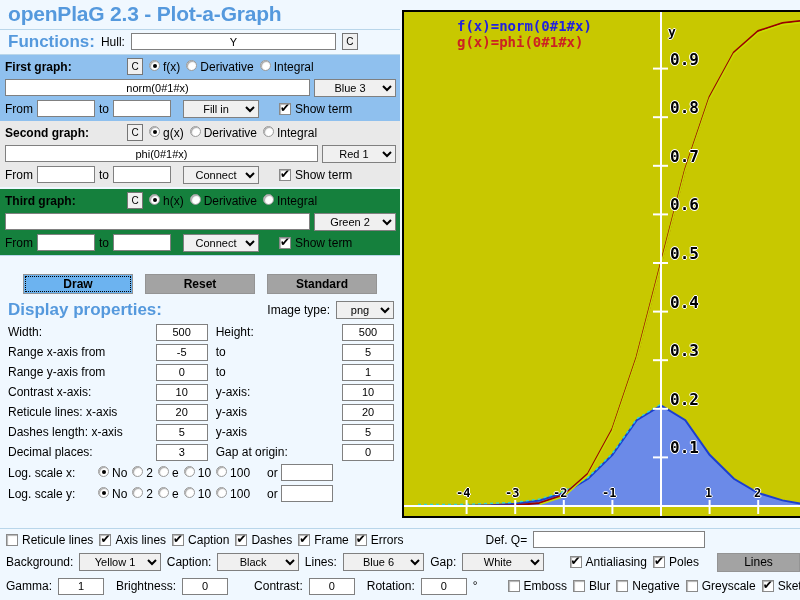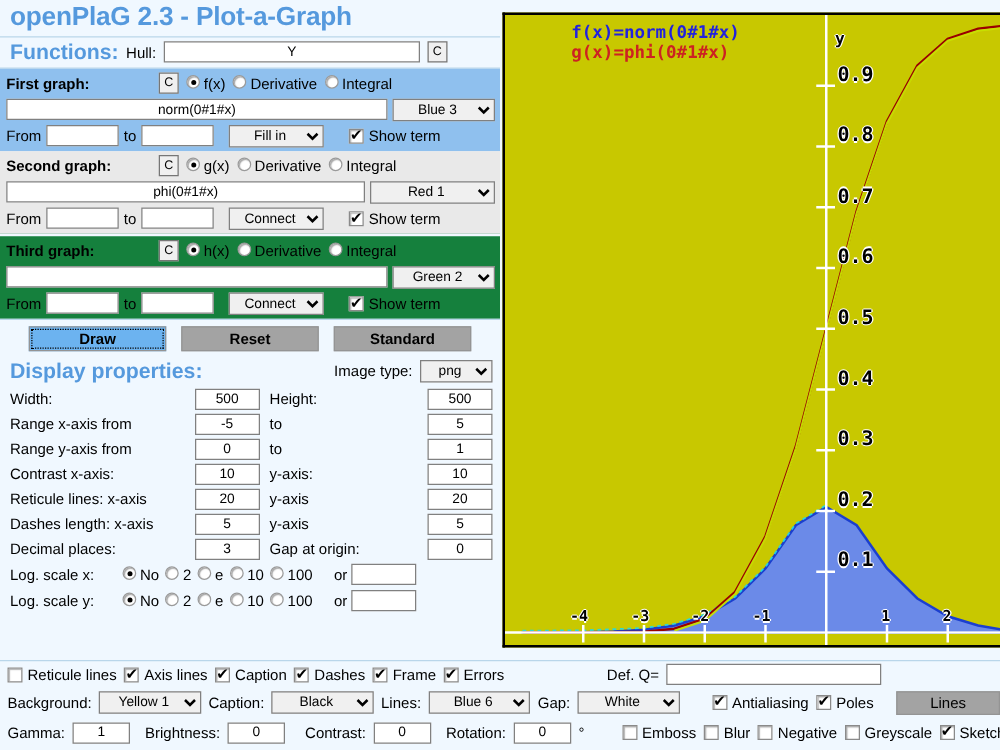--- a/index.html
+++ b/index.html
@@ -74,21 +74,21 @@
   .chk {
     width: 12px; height: 12px; background: #fff; border: 1px solid #8a8a8a;
     box-shadow: inset 1px 1px 1px rgba(0,0,0,.3);
     position: relative; cursor: pointer; flex: none;
   }
   .chk.on::after {
     content: "\2714"; position: absolute; left: 0px; top: -3px;
     font-size: 12px; color: #000; line-height: 14px;
   }
 
-  .btnrow { display: flex; justify-content: center; gap: 12px; padding: 5px 0 4px 0; }
+  .btnrow { display: flex; justify-content: center; gap: 12px; padding: 18px 0 4px 0; }
   .pbtn {
     border: 1px solid #949494; background: #a3a3a3; font-weight: bold;
     font-size: 12px; height: 20px; width: 110px; text-align: center;
     line-height: 18px; cursor: pointer; font-family: "Liberation Sans", sans-serif;
   }
   .pbtn.focus { background: #6cb3f0; outline: 1px dotted #000; outline-offset: -3px; }
 
   .dprow { display: flex; align-items: center; padding: 1px 6px 1px 8px; height: 20px; }
   .dplabel { font-size: 12px; }
   .col1lbl { width: 152px; }
@@ -202,21 +202,21 @@
           <span class="rad"></span>
           <span class="radlbl">Derivative</span>
         </div>
         <div class="radwrap">
           <span class="rad"></span>
           <span class="radlbl">Integral</span>
         </div>
       </div>
       <div class="growline r2">
         <input class="txt fnfield" value="phi(0#1#x)" style="">
-        <select class="sel" style="width:100px">
+        <select class="sel" style="width:74px">
           <option>Red 1</option>
         </select>
       </div>
       <div class="growline r2">
         <span class="lbl">From</span>
         <input class="txt" style="width: 58px;" value="">
         <span class="lbl">to</span>
         <input class="txt" style="width: 58px;" value="">
         <select class="sel" style="width:76px;margin-left:8px">
           <option>Connect</option>
@@ -491,21 +491,21 @@
           <span class="lbl">Poles</span>
         </div>
       <div class="pbtn" style="width:90px;height:19px;line-height:17px;font-weight:normal;margin-left:12px">Lines</div>
     </div>
 
     <div class="brow" style="height:24px">
       <span class="lbl">Gamma:</span>
       <input class="txt bnum" value="1" style="">
       <span class="lbl" style="margin-left:6px">Brightness:</span>
       <input class="txt bnum" value="0" style="">
-      <span class="lbl" style="margin-left:10px">Contrast:</span>
+      <span class="lbl" style="margin-left:20px">Contrast:</span>
       <input class="txt bnum" value="0" style="">
       <span class="lbl" style="margin-left:6px">Rotation:</span>
       <input class="txt bnum" value="0" style="">
       <span class="lbl">°</span>
       <div class="it" style="margin-left:24px">
           <span class="chk"></span>
           <span class="lbl">Emboss</span>
         </div>
       <div class="it">
           <span class="chk"></span>

